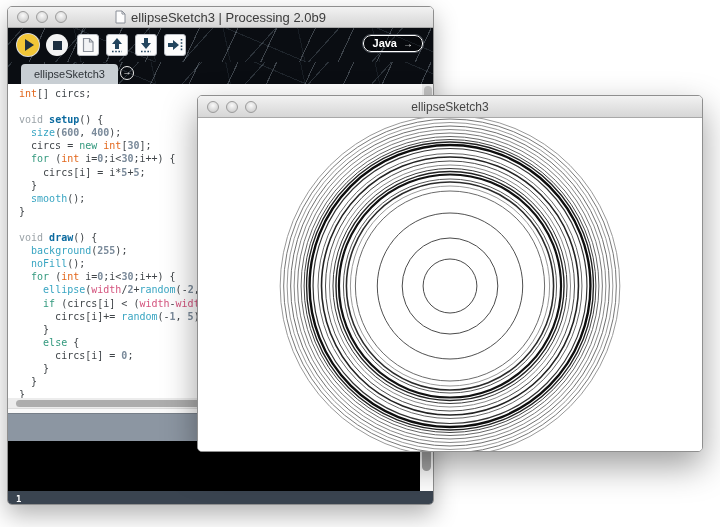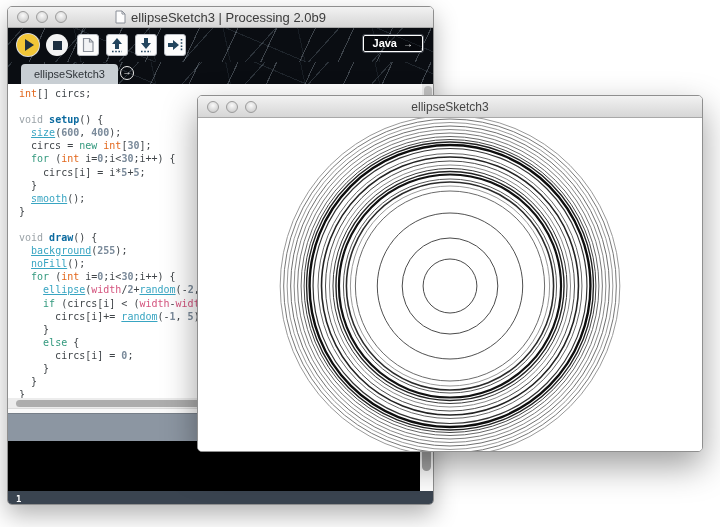--- a/index.html
+++ b/index.html
@@ -31,39 +31,39 @@
   .tbtn-circle { position:absolute; top:6px; width:22px; height:22px; border-radius:50%;
     display:flex; align-items:center; justify-content:center; }
   #run-btn { left:9px; background:#f2c637; box-shadow:0 0 0 1px rgba(255,255,255,.85); }
   #stop-btn { left:38px; background:#f3f3f3; }
   .play-tri { width:0; height:0; border-left:9px solid #1d2f40; border-top:6px solid transparent; border-bottom:6px solid transparent; margin-left:2px; }
   .stop-sq { width:9px; height:9px; background:#1d2f40; }
   .tbtn-sq { position:absolute; top:6px; width:22px; height:22px; background:#fcfcfc;
     border:1px solid #b9bdc3; border-radius:3px; display:flex; align-items:center; justify-content:center; }
   #new-btn{ left:69px; } #open-btn{ left:98px; } #save-btn{ left:127px; } #export-btn{ left:156px; }
   #mode-btn { position:absolute; right:10px; top:7px; padding:1px 9px 2px 9px; border:1px solid #fff;
-    outline:1px solid #4a4f57; border-radius:2px; color:#fff; font-size:11px; font-weight:bold;
+    outline:1px solid #4a4f57; border-radius:8px; color:#fff; font-size:11px; font-weight:bold;
     background:rgba(0,0,0,.25); display:flex; align-items:flex-end; gap:6px; }
   #mode-btn .arrow { font-size:10px; }
 
   #tabbar { position:relative; height:22px; }
   #tab-active { position:absolute; left:13px; bottom:0; height:20px; padding:0 13px;
     background:#c8ced3; border-radius:4px 4px 0 0; font-size:11px; color:#2e3338;
     display:flex; align-items:center; }
   #newtab-btn { position:absolute; left:112px; bottom:4px; width:14px; height:14px; border-radius:50%;
     border:1.5px solid #e8e8e8; color:#e8e8e8; font-size:9px; line-height:11px; text-align:center;
     background:transparent; }
 
   #editor { position:relative; height:314px; background:#fff; overflow:hidden; }
   #code { padding:3px 0 0 11px; font-family:"DejaVu Sans Mono", monospace; font-size:10px;
     line-height:13.1px; white-space:pre; }
   .tok-plain { color:#404549;text-align:center; }
   .tok-type  { color:#e2661a;margin-top:32px; }
   .tok-kw    { color:#33997e; }
-  .tok-fn    { color:#38a5c2;text-decoration:underline; }
+  .tok-fn    { color:#38a5c2; }
   .tok-decl  { color:#0b6a9f; font-weight:bold; }
   .tok-void  { color:#9ba3a8;text-align:center; }
   .tok-var   { color:#d4547e;text-align:right; }
   .tok-num   { color:#7a8a9a;font-weight:bold; }
   #editor-vscroll { position:absolute; top:0; right:0; width:11px; height:100%; background:#efefef; }
   #editor-vscroll .thumb { position:absolute; top:2px; left:1.5px; width:8px; height:160px; background:#c2c2c2; border-radius:5px; }
 
   #editor-hscroll { height:10px; background:#ececec; position:relative; }
   #editor-hscroll .thumb { position:absolute; top:1.5px; left:8px; height:7px; width:92%; background:#adadad; border-radius:4px; }
   #hscroll-gap { height:5px; background:#fafafa; border-top:1px solid #dcdcdc; }

